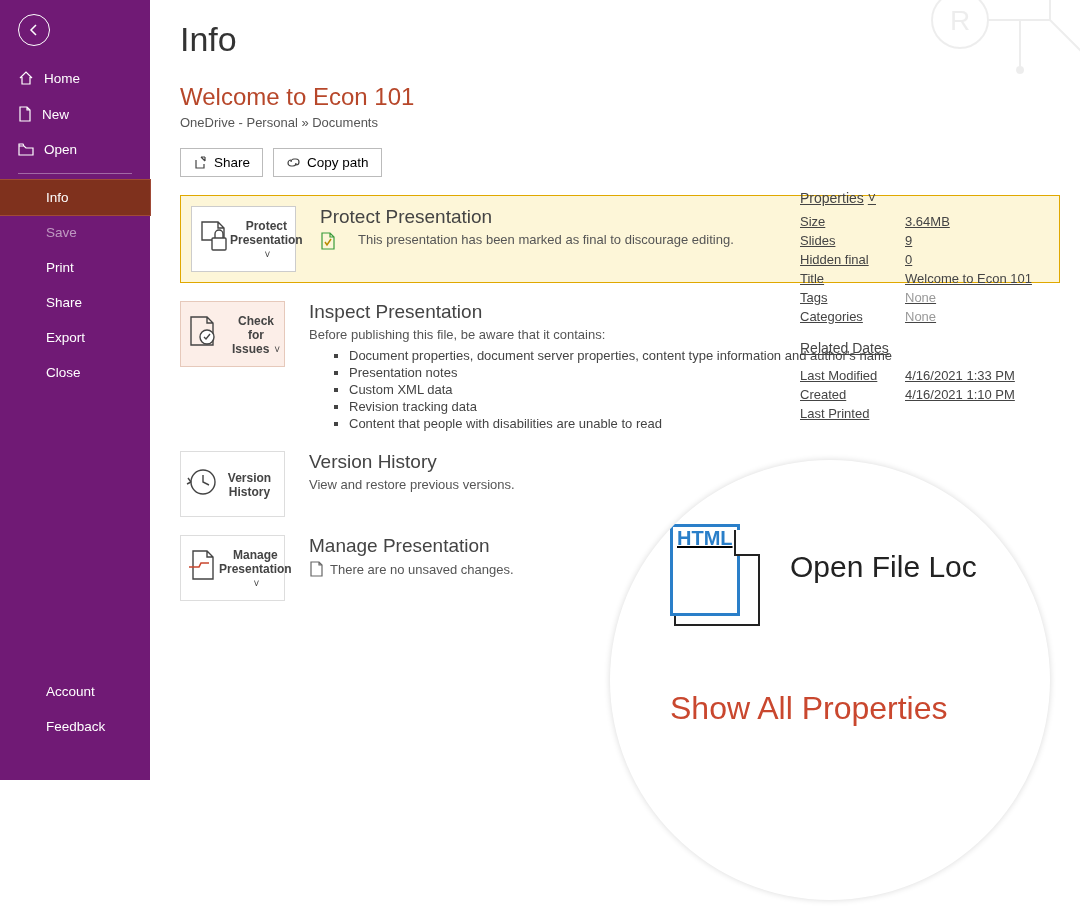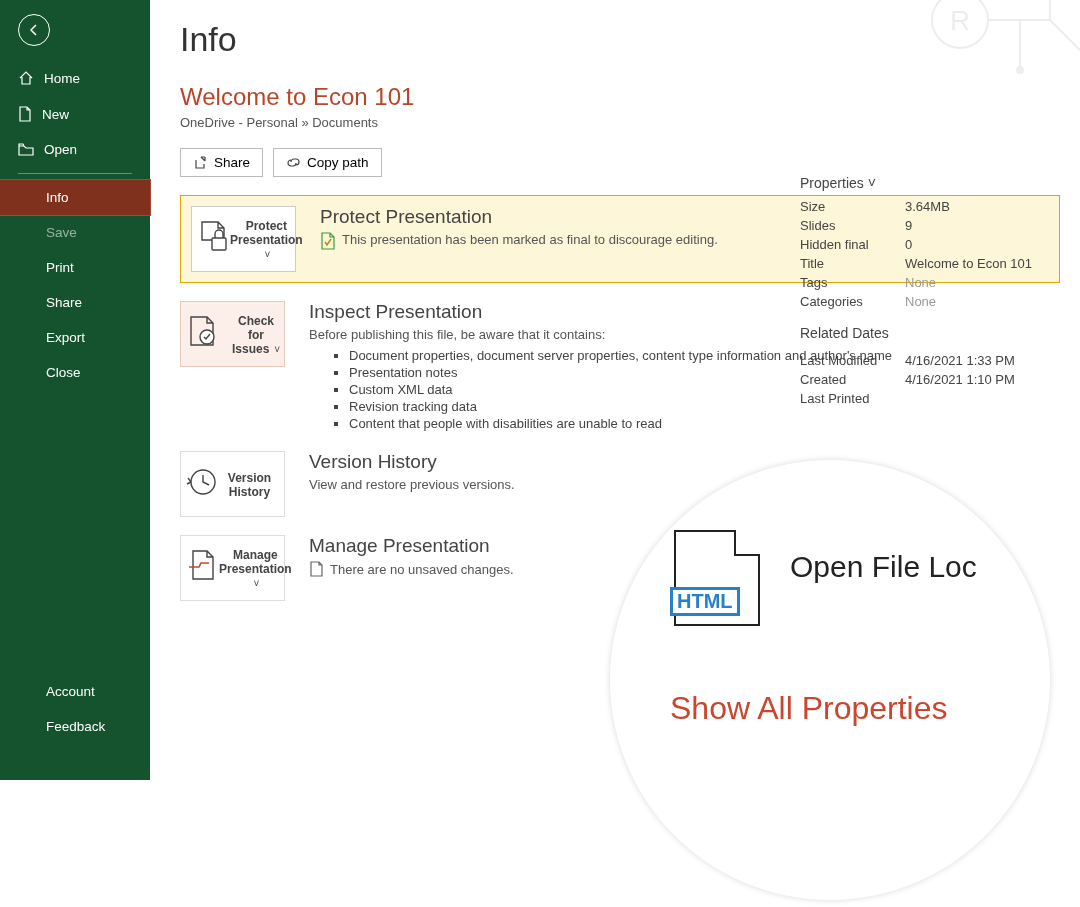--- a/index.html
+++ b/index.html
@@ -1,18 +1,18 @@
 <!DOCTYPE html>
 <html><head>
 <meta charset="utf-8">
 <style>
   * { box-sizing: border-box; margin: 0; padding: 0; font-family: "Segoe UI", Arial, sans-serif; }
   body { width: 1080px; height: 907px; background: #ffffff; overflow: hidden; position: relative; }
   .app { display: flex; height: 780px; width: 100%; }
-  .sidebar { width: 150px; background: #14532d; color: #fff; display: flex; flex-direction: column; }
+  .sidebar { width: 150px; background: #701a75; color: #fff; display: flex; flex-direction: column; }
   .back-btn { width: 32px; height: 32px; border: 1.5px solid #fff; border-radius: 50%; margin: 14px 0 14px 18px; display:flex; align-items:center; justify-content:center; }
   .nav-item { display:flex; align-items:center; gap:10px; padding: 10px 18px; font-size: 13.5px; font-weight: 400; cursor: pointer;}
   .nav-item.sub { padding-left: 46px; }
   .nav-sep { border-top: 1px solid rgba(255,255,255,0.35); margin: 6px 18px; }
   .nav-item.active { background: #7f311d; outline: 1px solid #a04a36; }
   .nav-item.faded { color: rgba(255,255,255,0.55); }
   .sidebar-bottom { margin-top: auto; padding-bottom: 36px; }
   .main { flex: 1; padding: 20px 20px 20px 30px; position: relative; }
   h1.page-title { font-size: 34px; font-weight: 400; color: #333; margin-bottom: 24px; }
   .doc-title { color: #b7472a; font-size: 24px; font-weight: 400; }
@@ -25,31 +25,31 @@
   .section-card .big-ico { width:36px; height:36px; margin-bottom:6px; display:flex; align-items:center; justify-content:center; }
   .section-card .chev { font-size:10px; margin-left:2px; font-weight:400;}
   .section-body { flex:1; }
   .section-title { font-size: 19px; font-weight:400; color:#444; margin-bottom:4px; }
   .section-desc, .section-list li { font-size:13px; color:#555; }
   .section-list { margin-top:6px; padding-left: 28px; list-style: square; }
   .section-list li { margin: 2px 12px; color:#444; }
   .section.highlight { background:#fdf6d8; border:1px solid #e0a800; padding:10px; }
   .section.highlight .section-card { background:#fff; border:1px solid #ccc;}
   .section.active .section-card { background:#fceee8; border:1px solid #e6c9bb;gap:13px; }
-  .right-panel { position:absolute; top:175px; right:10px; width: 270px; font-size:13px; color:#444;}
+  .right-panel { position:absolute; top:190px; right:10px; width: 270px; font-size:13px; color:#444;text-decoration:underline;}
   .prop-header { font-weight:400; font-size:14px; display:flex; align-items:center; gap:4px; margin-bottom:8px; cursor:pointer;}
   .prop-row { display:flex; margin: 4px 0; }
   .prop-row .k { width: 105px; color:#444; }
   .prop-row .v { flex:1; color:#444; }
   .prop-row .v.dim { color:#999; }
   .sub-head { font-weight:400; font-size:14px; margin-top:16px; margin-bottom:12px;}
   .watermark-r { position:absolute; top:-20px; right:-20px; width:200px; height:120px; opacity:0.25; pointer-events:none;}
   .zoom-circle { position:absolute; width:440px; height:440px; border-radius:50%; background:#fff; box-shadow: 0 0 6px rgba(0,0,0,0.15); left:610px; top:460px; overflow:hidden; }
   .zoom-inner { position:absolute; top:70px; left:64px; }
-  .html-ico-large { border:2px solid #222; width:86px; height:96px; position:relative; display:flex; align-items:flex-end;}
+  .html-ico-large { border:2px solid #222; width:86px; height:96px; position:relative; display:flex; text-decoration:underline;}
   .html-ico-large::after { content:""; position:absolute; top:-2px; right:-2px; width:24px; height:24px; background:#fff; border-left:2px solid #222; border-bottom:2px solid #222;}
   .html-label { border:3px solid #2a7fc9; color:#2a7fc9; font-size:20px; font-weight:600; padding: 0 4px; background:#fff; position:relative; bottom:8px; left:-6px;}
   .zoom-line1 { position:absolute; top:90px; left:180px; font-size:30px; color:#222; font-weight:400; white-space:nowrap;}
   .zoom-line2 { position:absolute; top:230px; left:60px; font-size:32px; color:#c9472e; font-weight:400;}
   .zoom-right-frag { position:absolute; top:38px; right:18px; font-size:20px; color:#222;}
 </style>
 </head>
 <body>
 
 <div class="app">
@@ -147,21 +147,21 @@
           <svg width="34" height="34" viewBox="0 0 34 34">
               <path d="M6 2 H22 L28 8 V20 H6 Z M22 2 V8 H28" stroke="#444" stroke-width="1.4" fill="none"></path>
               <rect x="16" y="18" width="14" height="12" rx="1" stroke="#444" stroke-width="1.4" fill="#fff"></rect>
               <path d="M19 18 V14 A4 4 0 0 1 27 14 V18" stroke="#444" stroke-width="1.4" fill="none"></path>
             </svg>
         </div>
         <div><span>Protect Presentation</span><span class="chev"> ˅</span></div>
       </div>
       <div class="section-body">
         <div class="section-title">Protect Presentation</div>
-        <div class="section-desc" style="display:flex;gap:6px;align-items:flex-start;">
+        <div class="section-desc" style="display:flex;gap:22px;align-items:flex-start;">
           <svg width="16" height="18" viewBox="0 0 16 18">
               <path d="M2 1 H10 L14 5 V17 H2 Z M10 1 V5 H14" stroke="#3a9c3a" stroke-width="1.2" fill="none"></path>
               <path d="M5 10 L7 13 L11 7" stroke="#b78b00" stroke-width="1.5" fill="none"></path>
             </svg>
           <span>This presentation has been marked as final to discourage editing.</span>
         </div>
       </div>
     </div>
 
     <div class="section active">

